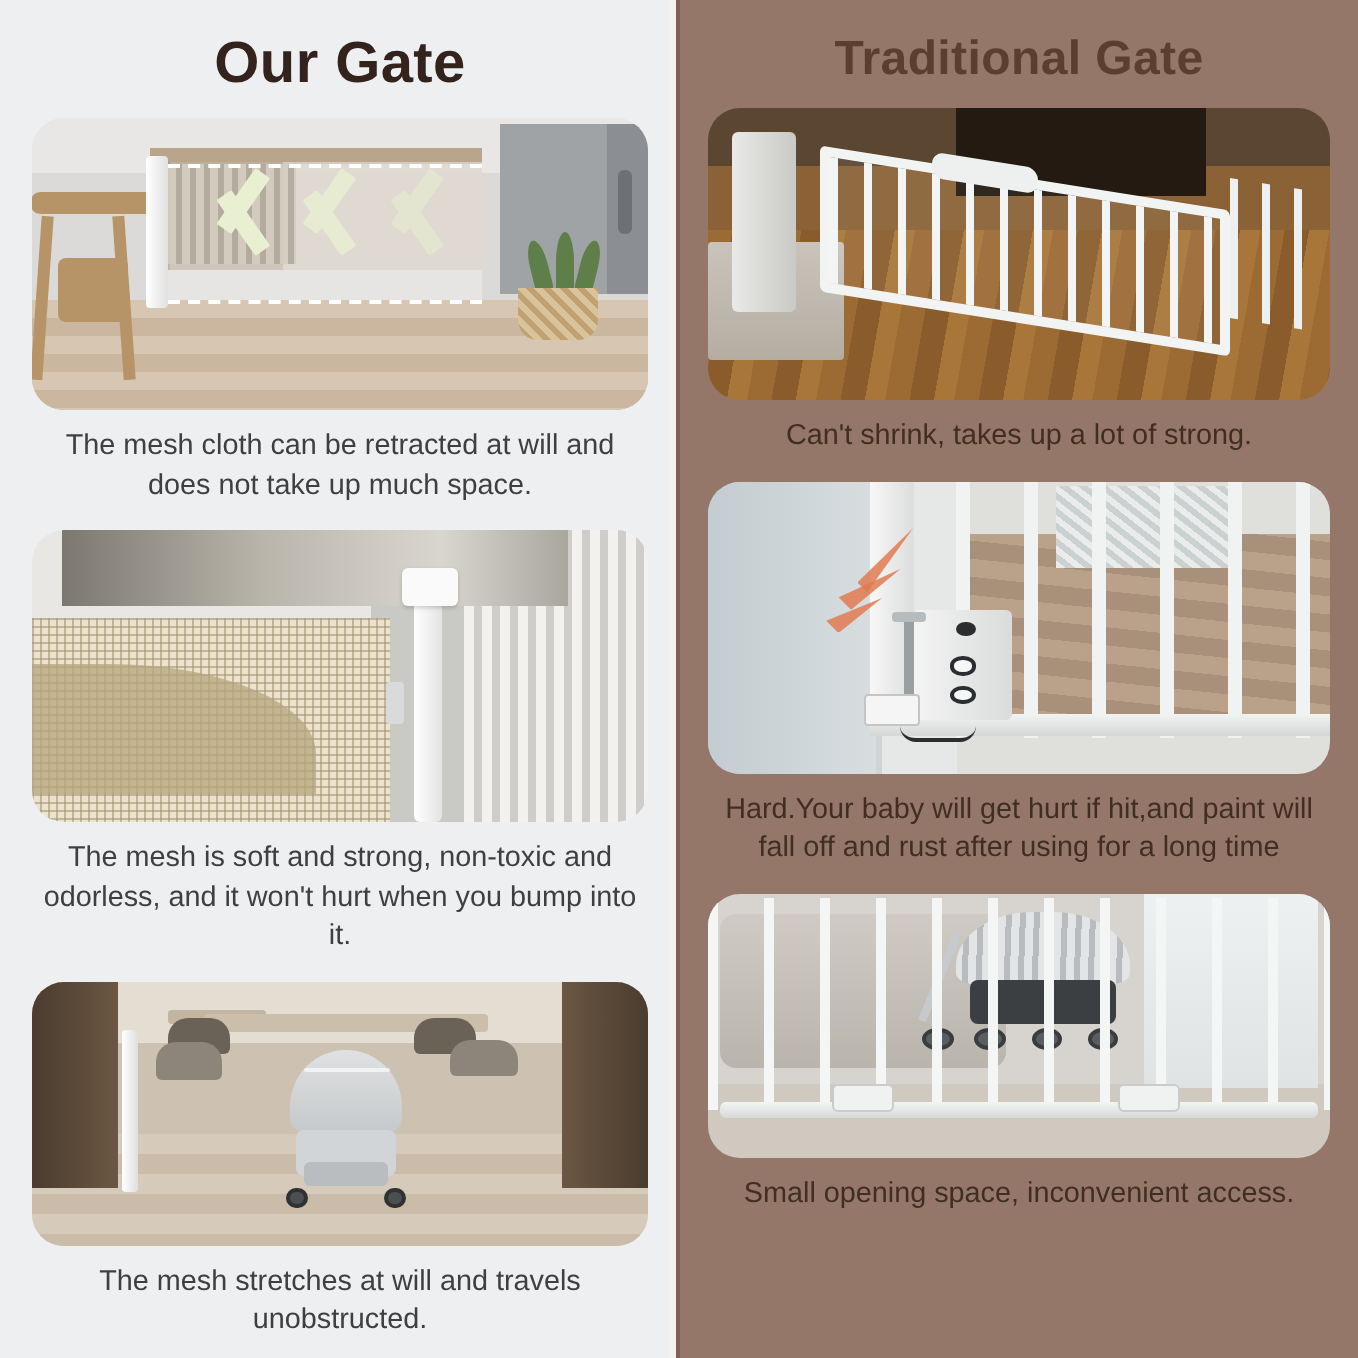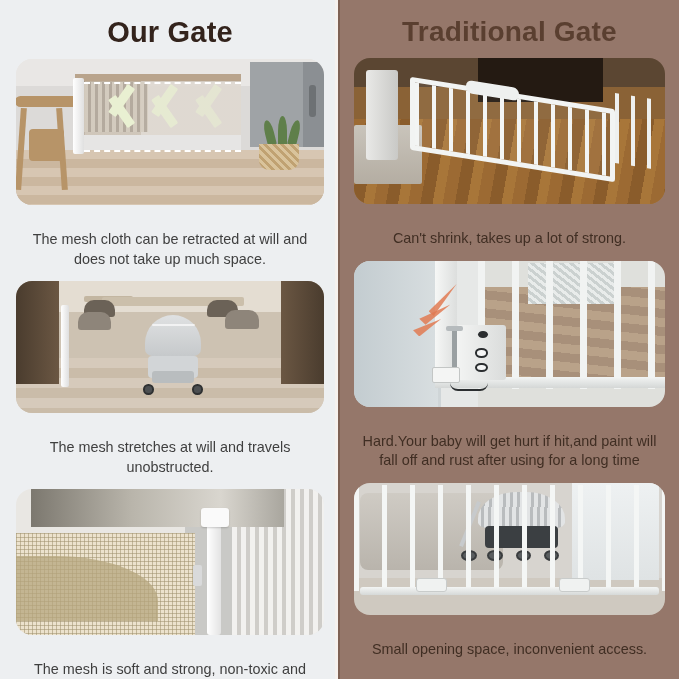--- a/index.html
+++ b/index.html
@@ -16,34 +16,34 @@
   .panel-right{width:339px;background:#95776a;padding:0 14px;}
   .divider{position:absolute;left:335px;top:0;width:5px;height:679px;
            background:linear-gradient(to right,#f6f1ee 0 60%,#7e6154 60% 100%);}
 
   
   .heading{
     text-align:center;font-weight:bold;letter-spacing:.2px;
     font-size:29px;line-height:1;
   }
   .heading-left{color:#33231c;padding-top:18px;}
-  .heading-right{color:#5a3f30;padding-top:18px;font-size:28px;}
+  .heading-right{color:#5a3f30;padding-top:18px;font-size:24px;}
 
   
   .row{margin-top:12px;}
   .photo{
     position:relative;width:100%;border-radius:16px;overflow:hidden;
     background:#cfcfcf;
   }
   .h1{height:146px;}
   .h2{height:132px;}
   .h3{height:146px;}
 
   .caption{
-    text-align:center;margin:25px 2px 0 2px;
+    text-align:center;margin:9px 2px 0 2px;
     font-size:14.4px;line-height:1.36;
   }
   .cap-left{color:#3f3f3f;}
   .cap-right{color:#402e23;}
 
   
   .p1{background:
       linear-gradient(to bottom,#e8e6e3 0 56%,#cfc3b5 56% 62%,#c6b09a 62% 100%);}
   .p1 .wall{position:absolute;left:0;top:0;width:100%;height:62%;
       background:linear-gradient(to bottom,#e9e7e5 0 30%,#dcdad8 30% 100%);}
@@ -265,20 +265,33 @@
           </div>
         <div class="leaf l1"></div>
         <div class="leaf l2"></div>
         <div class="leaf l3"></div>
         <div class="plantpot"></div>
       </div>
       <div class="caption cap-left">The mesh cloth can be retracted at will and does not take up much space.</div>
     </div>
 
     <div class="row">
+      <div class="photo h3 p5">
+        <div class="blinds"></div>
+        <div class="topband"></div>
+        <div class="meshpanel"></div>
+        <div class="wave"></div>
+        <div class="rodpost"></div>
+        <div class="bracket"></div>
+        <div class="tab"></div>
+      </div>
+      <div class="caption cap-left">The mesh is soft and strong, non-toxic and odorless, and it won't hurt when you bump into it.</div>
+    </div>
+
+    <div class="row">
       <div class="photo h2 p3">
         <div class="bgroom"></div>
         <div class="table2"></div>
         <div class="table"></div>
         <div class="chair ch1"></div>
         <div class="chair ch2"></div>
         <div class="chair ch3"></div>
         <div class="chair ch4"></div>
         <div class="floor3"></div>
         <div class="doorL"></div>
@@ -287,33 +300,20 @@
         <div class="stroller">
           <div class="hood"></div>
           <div class="body"></div>
           <div class="basket"></div>
           <div class="w wl"></div>
           <div class="w wr"></div>
         </div>
       </div>
       <div class="caption cap-left">The mesh stretches at will and travels unobstructed.</div>
     </div>
-
-    <div class="row">
-      <div class="photo h3 p5">
-        <div class="blinds"></div>
-        <div class="topband"></div>
-        <div class="meshpanel"></div>
-        <div class="wave"></div>
-        <div class="rodpost"></div>
-        <div class="bracket"></div>
-        <div class="tab"></div>
-      </div>
-      <div class="caption cap-left">The mesh is soft and strong, non-toxic and odorless, and it won't hurt when you bump into it.</div>
-    </div>
   </div>
 
   <div class="divider"></div>
 
   <div class="panel panel-right">
 
     <div class="heading heading-right">Traditional Gate</div>
 
     <div class="row">
       <div class="photo h1 p2">

